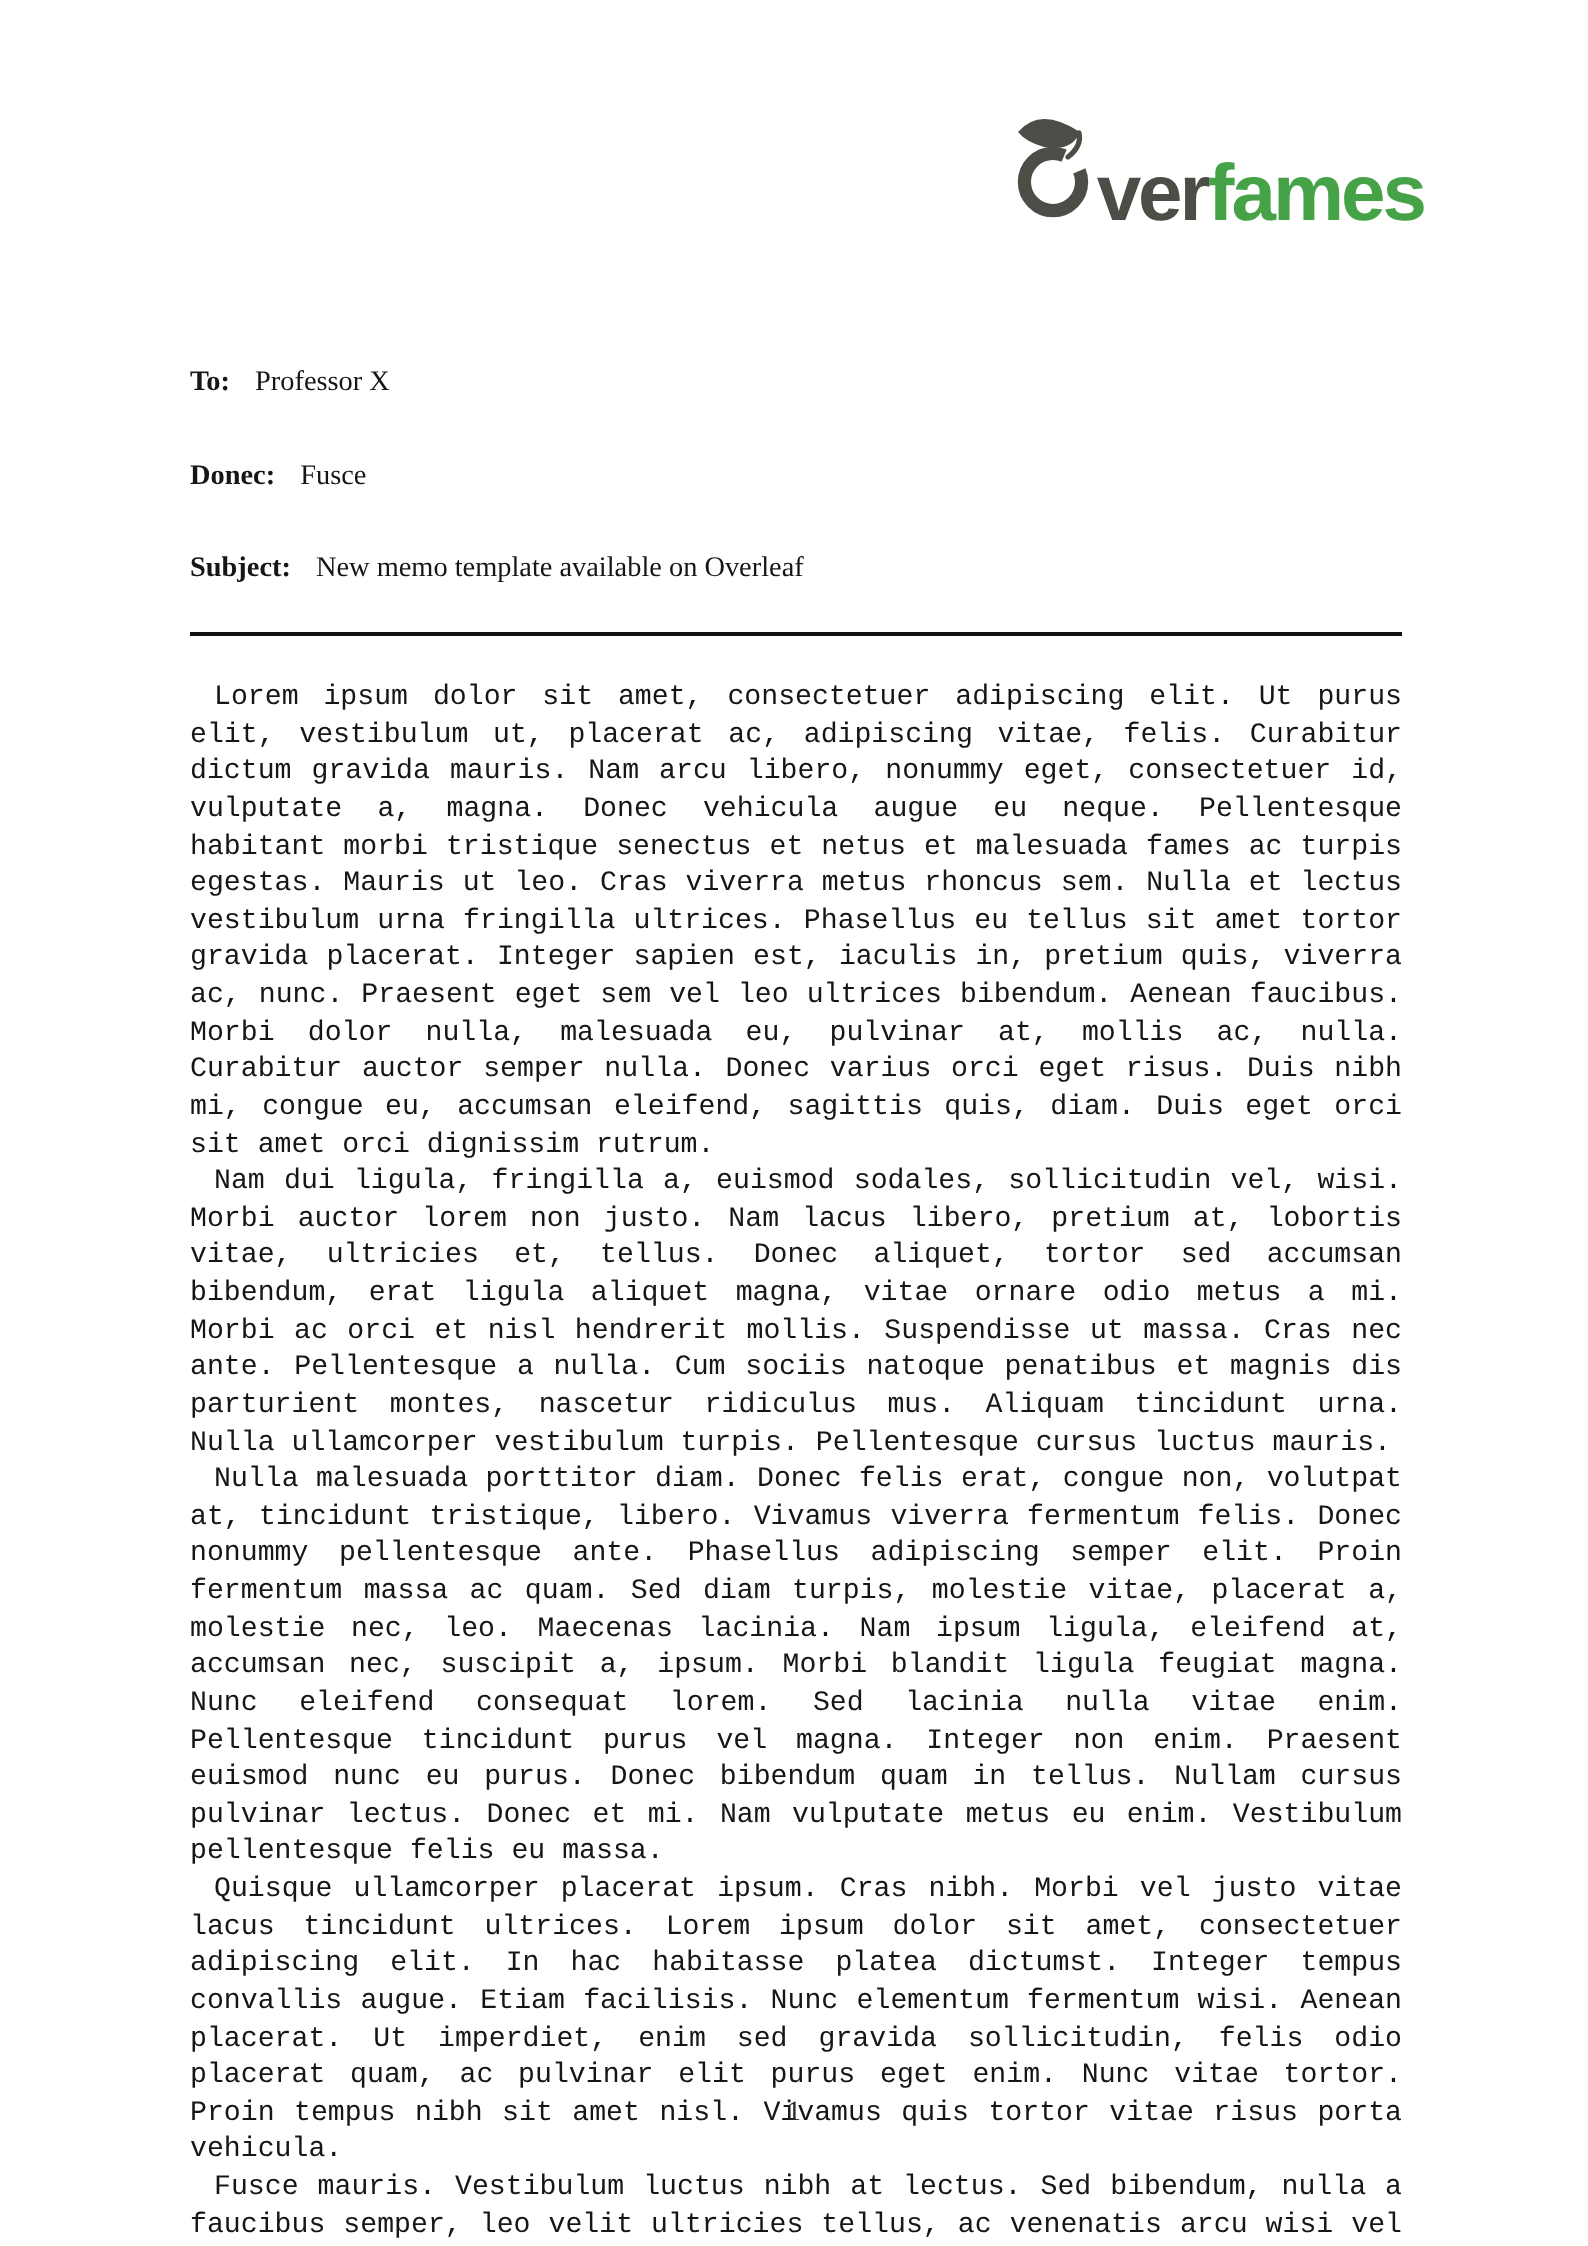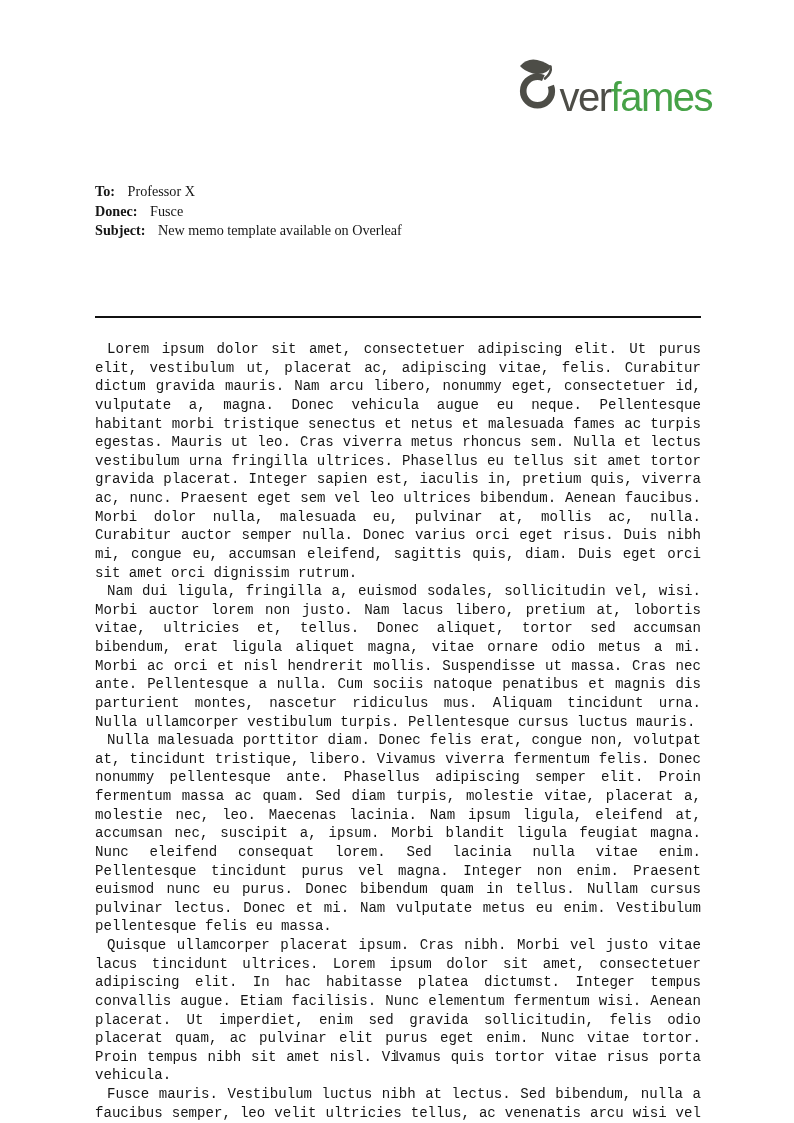--- a/index.html
+++ b/index.html
@@ -18,41 +18,41 @@
   }
 
   
   .logo {
     position: absolute;
     top: 57px;
     right: 82px;
     display: flex;
     align-items: flex-end;
     font-family: "Liberation Sans", "DejaVu Sans", sans-serif;
-    font-weight: normal;
+    font-weight: bold;
     font-size: 40px;
     letter-spacing: -1.5px;
     line-height: 1;
   }
   .logo .o-icon {
     display: block;
     margin-right: 1px;
   }
   .logo .gray-part { color: #4d4d47; margin-bottom: -8px; }
   .logo .green-part { color: #46a247; margin-bottom: -8px; }
 
   
   .memo-fields {
     position: absolute;
     top: 182px;
     left: 95px;
     right: 94px;
     display: flex;
     flex-direction: column;
-    gap: 1px;
+    gap: 28px;
     font-size: 14.2px;
     line-height: 18.5px;
   }
   .field-row { white-space: nowrap; }
   .field-label { font-weight: bold; }
   .field-value { margin-left: 9px; }
 
   
   .divider {
     position: absolute;

